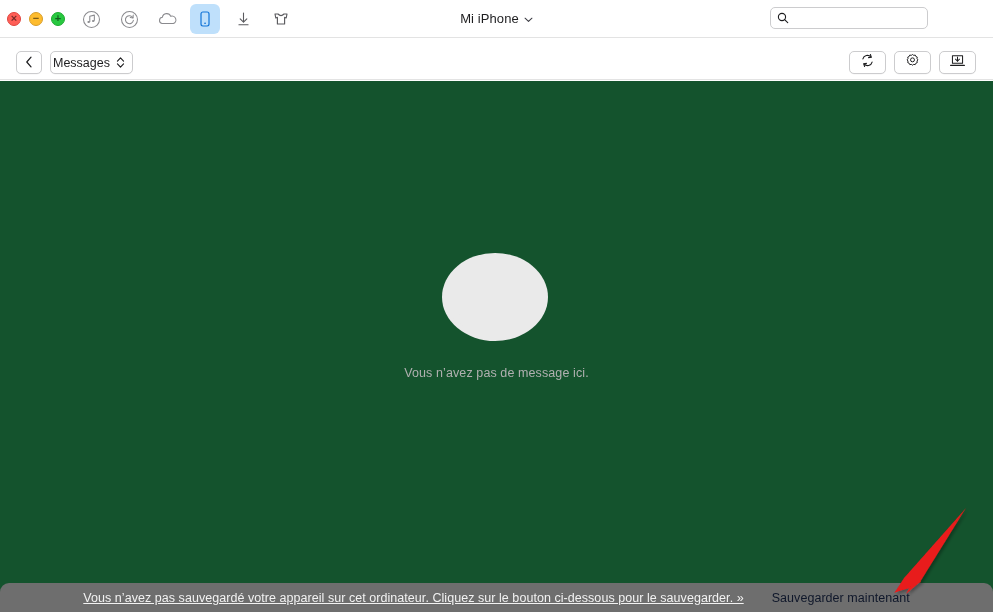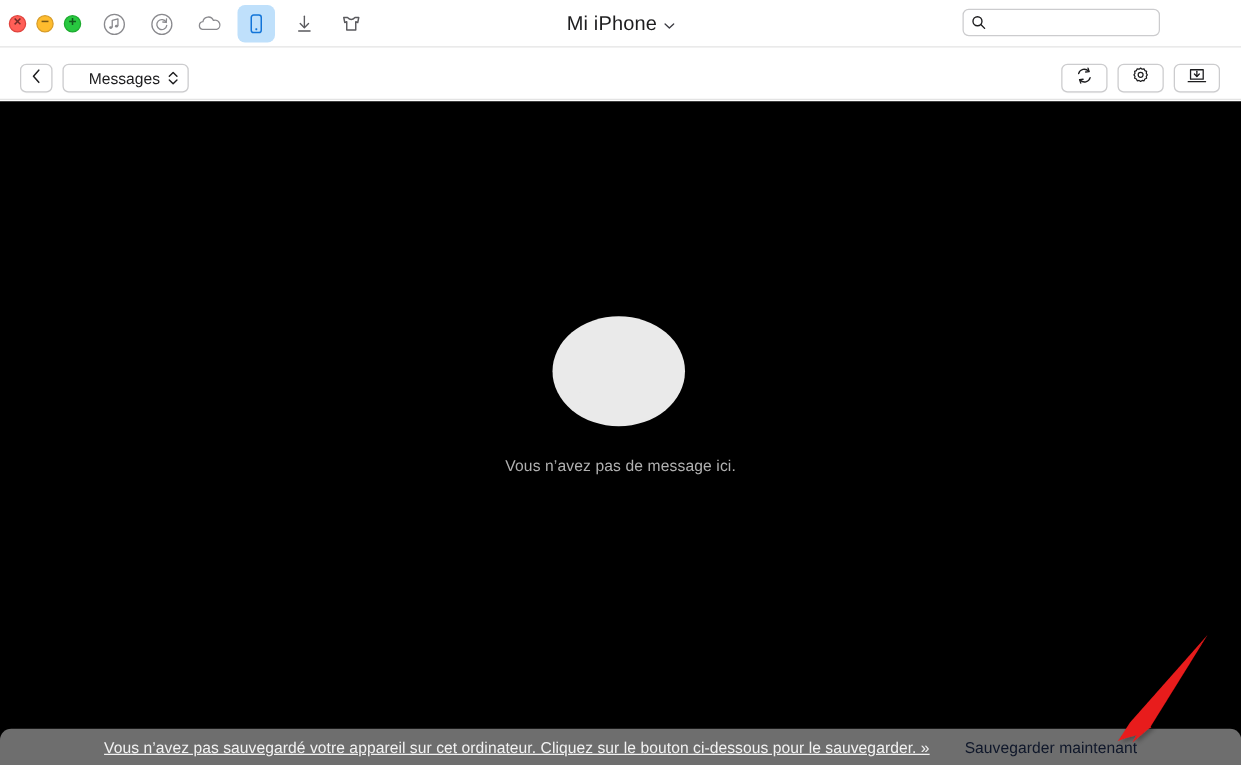--- a/index.html
+++ b/index.html
@@ -76,21 +76,21 @@
   .nav-icon.active {
     background: #bfe0fb;
     color: #1274d8;
   }
   .nav-icon svg { display: block; }
 
   .window-title {
     position: absolute;
     left: 0; right: 0; top: 11px;
     text-align: left;
-    font-size: 16px;
+    font-size: 13px;
     color: #1d1d1f;
     letter-spacing: 0.1px;
     display: flex;
     align-items: center;
     justify-content: center;
     gap: 5px;
     pointer-events: none;
   }
   .window-title .title-text { pointer-events: auto; }
   .title-chevron {
@@ -148,21 +148,21 @@
     cursor: default;
     box-shadow: 0 0.5px 0.5px rgba(0,0,0,0.05);
   }
   .back-btn {
     left: 16px; top: 51px;
     width: 26px; height: 23px;
   }
   .popup-btn {
     left: 50px; top: 51px;
     height: 23px;
-    padding: 0 7px 0 20px;
+    padding: 0 7px 0 2px;
     gap: 6px;
     font-size: 12.5px;
     color: #1d1d1f;
   }
   .popup-btn .lbl { white-space: nowrap; }
   .chev-updown {
     display: flex;
     flex-direction: column;
     align-items: center;
     justify-content: center;
@@ -187,21 +187,21 @@
     color: #1d1d1f;
     box-shadow: 0 0.5px 0.5px rgba(0,0,0,0.05);
   }
 
   
   .content {
     position: absolute;
     left: 0; top: 81px;
     width: 993px;
     height: 531px;
-    background: #000000;
+    background: #14532d;
   }
   .empty-state {
     position: absolute;
     left: 0; right: 0;
     top: 172px;
     display: flex;
     flex-direction: column;
     align-items: center;
   }
   .bubble-wrap {

